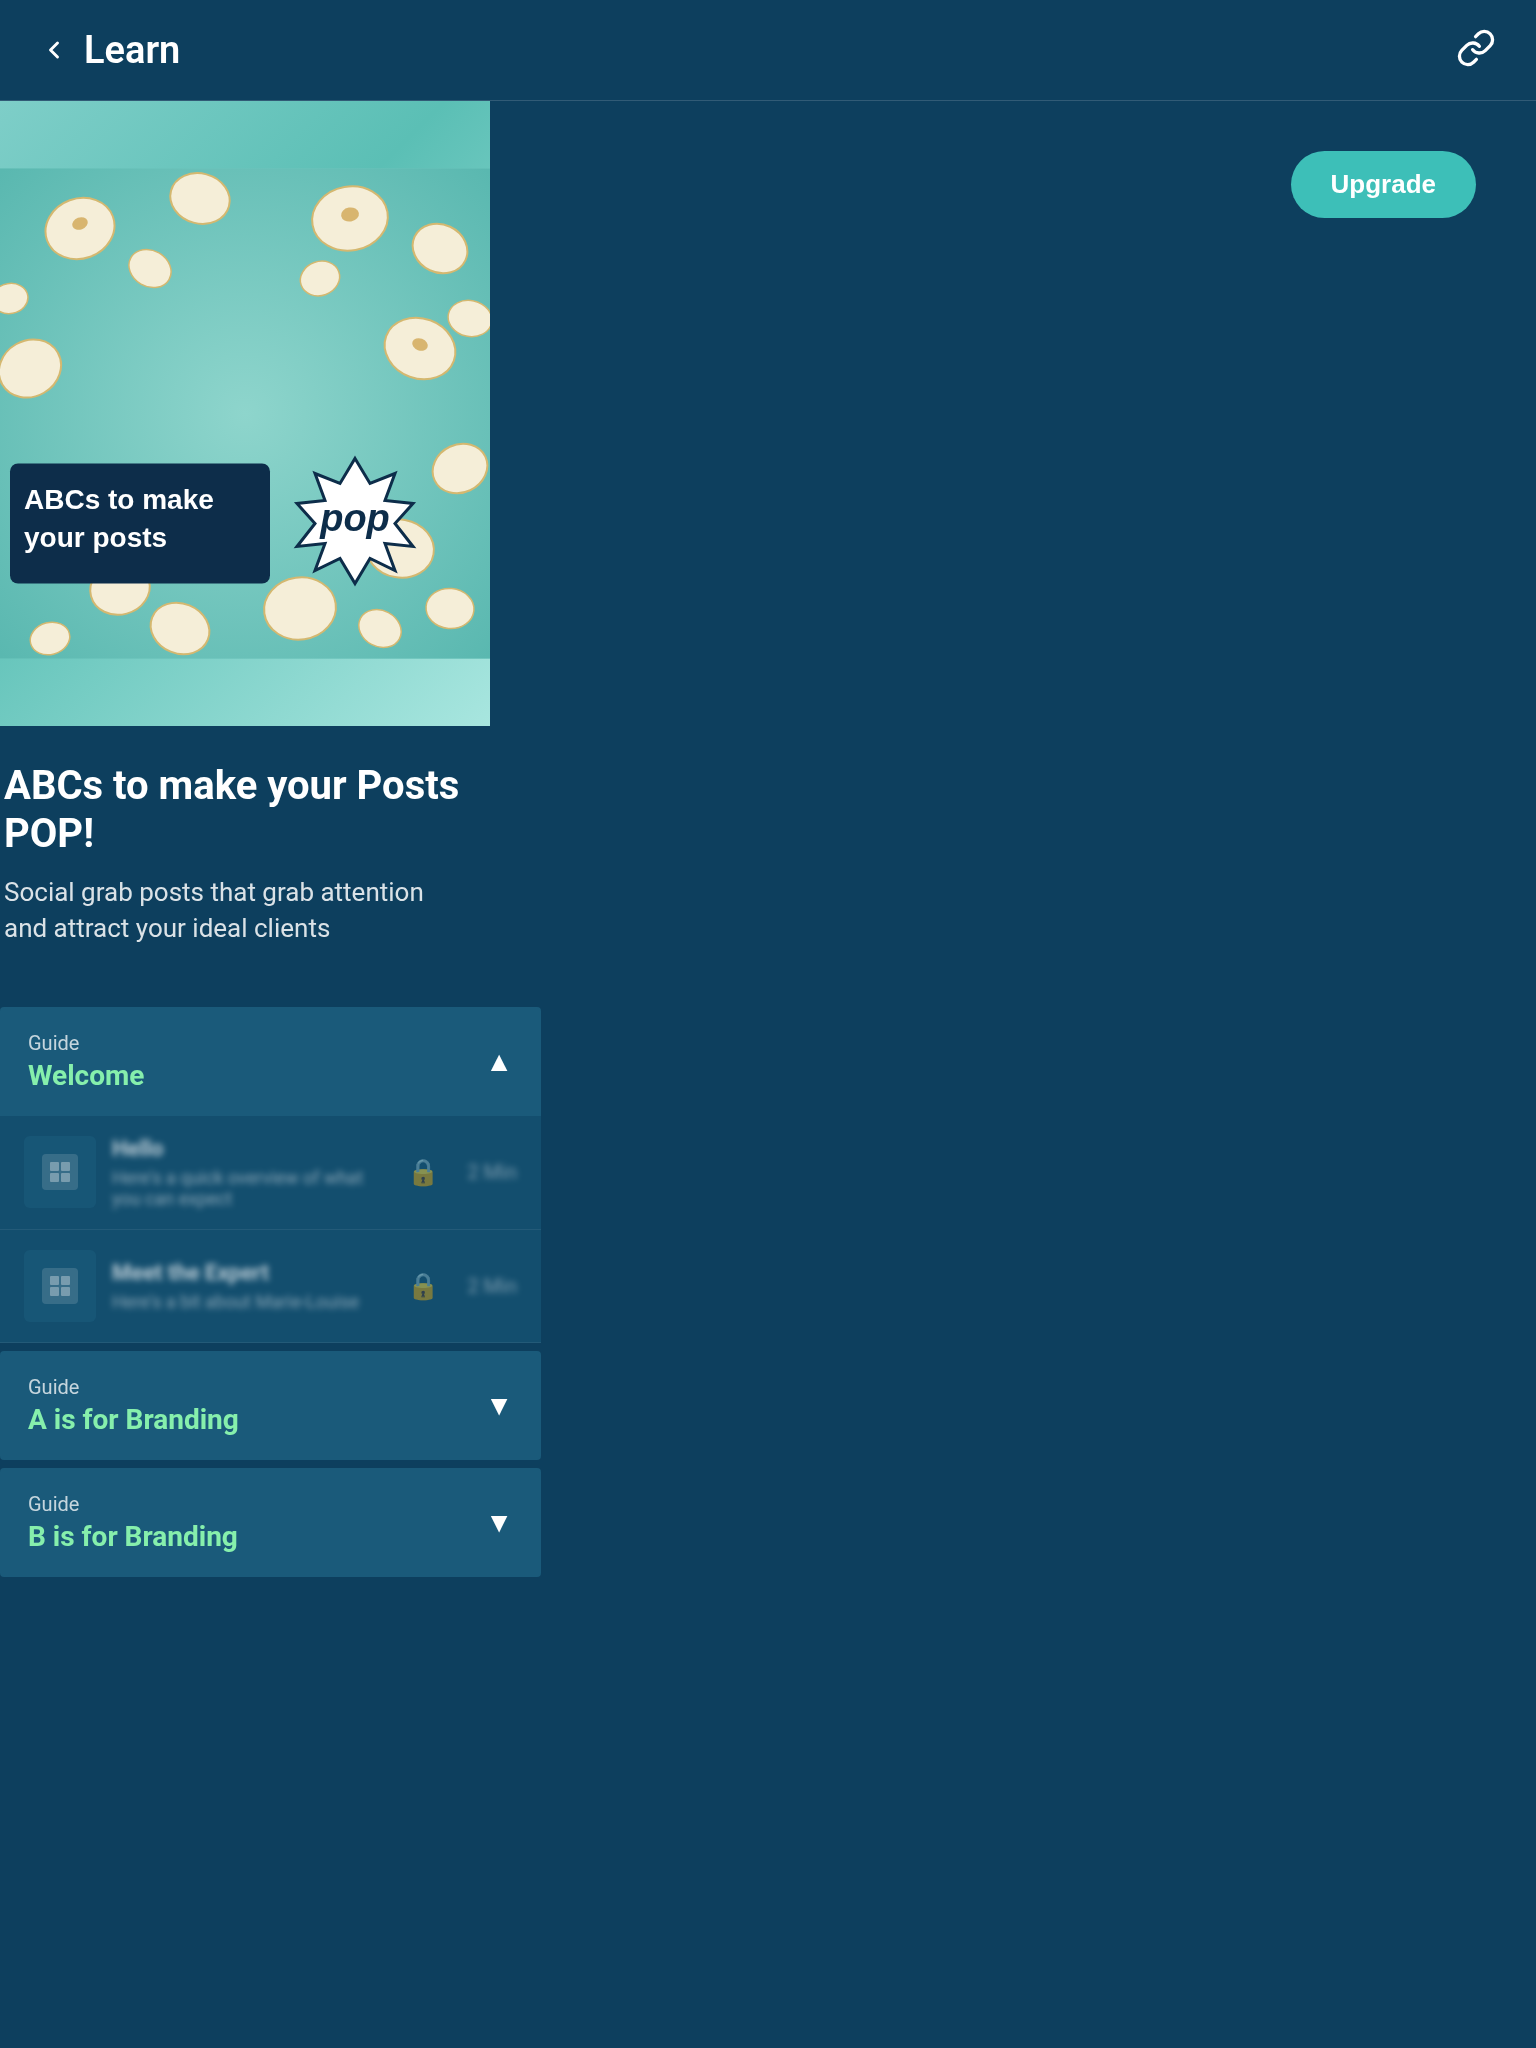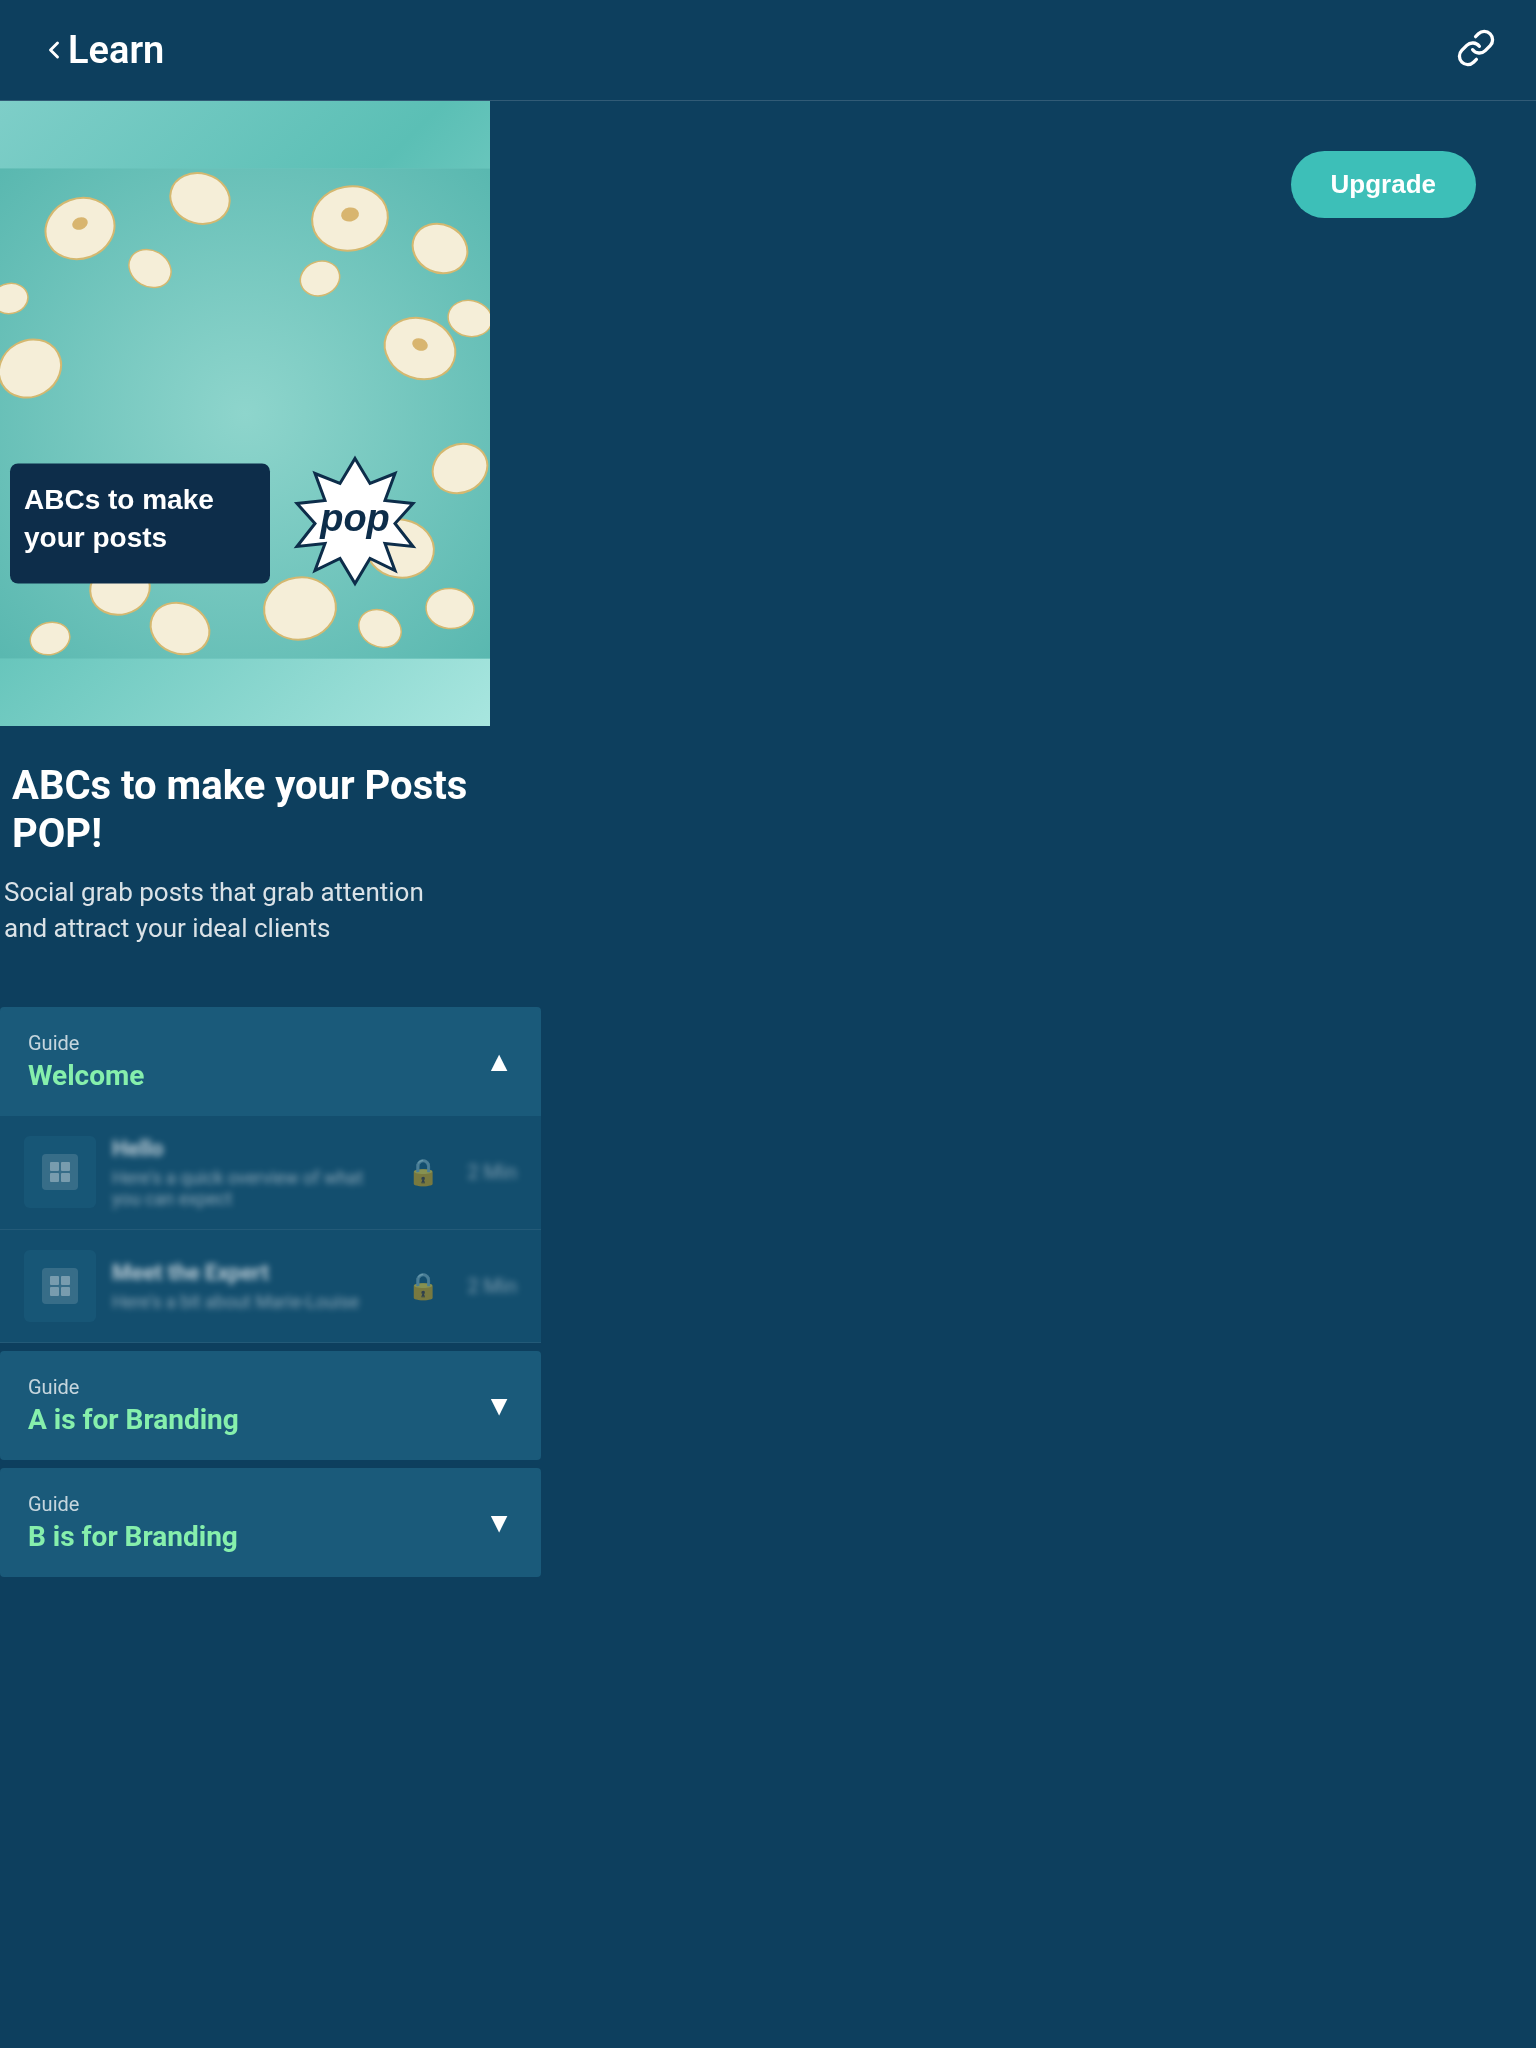--- a/index.html
+++ b/index.html
@@ -23,20 +23,21 @@
       align-items: center;
       justify-content: space-between;
       padding: 28px 40px;
       background-color: #0d3f5e;
       border-bottom: 1px solid rgba(255,255,255,0.15);
     }
 
     .header-left {
       display: flex;
       align-items: center;
+      gap: 16px;
       text-align: right;
     }
 
     .back-btn {
       display: flex;
       align-items: center;
       justify-content: center;
       cursor: pointer;
       color: #ffffff;
     }
@@ -107,21 +108,20 @@
       padding: 36px 20px 20px 4px;
       width: 490px;
     }
 
     .content-title {
       font-size: 40px;
       font-weight: 700;
       color: #ffffff;
       margin-bottom: 16px;
       line-height: 1.2;
-      margin-left: 8px;
     }
 
     .content-desc {
       font-size: 26px;
       color: rgba(255,255,255,0.85);
       line-height: 1.4;
       margin-bottom: 40px;
     }
 
     

